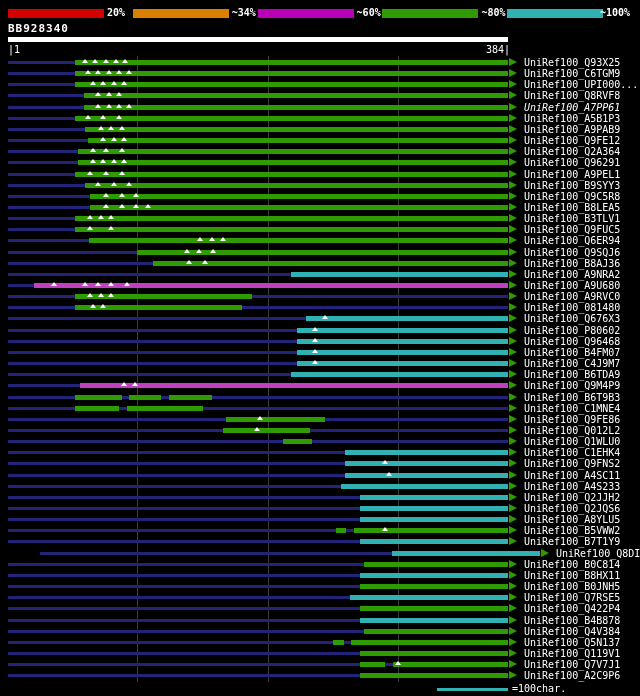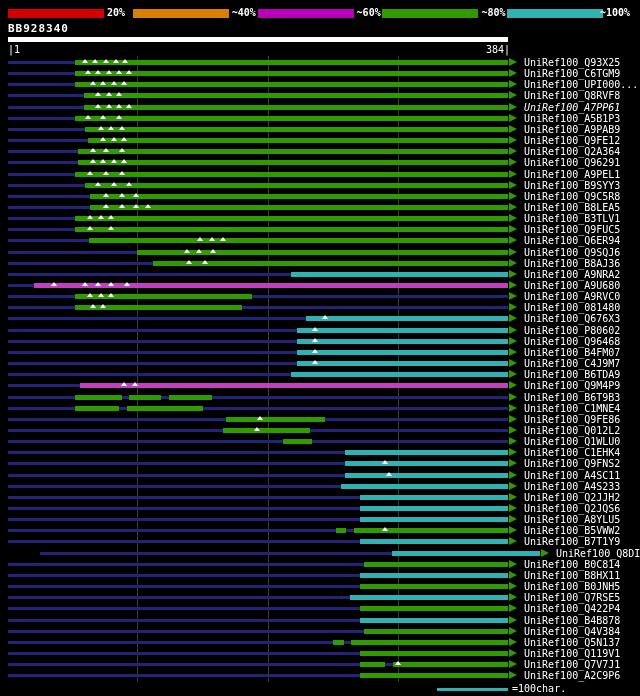--- a/index.html
+++ b/index.html
@@ -29,21 +29,21 @@
   .footer-right{position:absolute;left:512px;top:683px;color:#fff;font-size:10px;}
 </style>
 </head>
 <body>
 
 <div class="screen" id="screen">
   <div id="legend">
       <div class="seg" style="left: 8px; width: 96px; background: rgb(212, 0, 0);"></div>
       <div class="seg-label" style="left: 107px;">20%</div>
       <div class="seg" style="left: 132.8px; width: 96px; background: rgb(217, 128, 0);"></div>
-      <div class="seg-label" style="left: 231.8px;">~40%</div>
+      <div class="seg-label" style="left: 231.8px;">~34%</div>
       <div class="seg" style="left: 257.6px; width: 96px; background: rgb(184, 0, 184);"></div>
       <div class="seg-label" style="left: 356.6px;">~60%</div>
       <div class="seg" style="left: 382.4px; width: 96px; background: rgb(46, 156, 0);"></div>
       <div class="seg-label" style="left: 481.4px;">~80%</div>
       <div class="seg" style="left: 507.2px; width: 96px; background: rgb(48, 178, 178);"></div>
       <div class="seg-label" style="left: 600px;">~100%</div>
     </div>
   <div class="query-name">BB928340</div>
   <div class="query-bar"></div>
   <div class="scale-left">|1</div>

